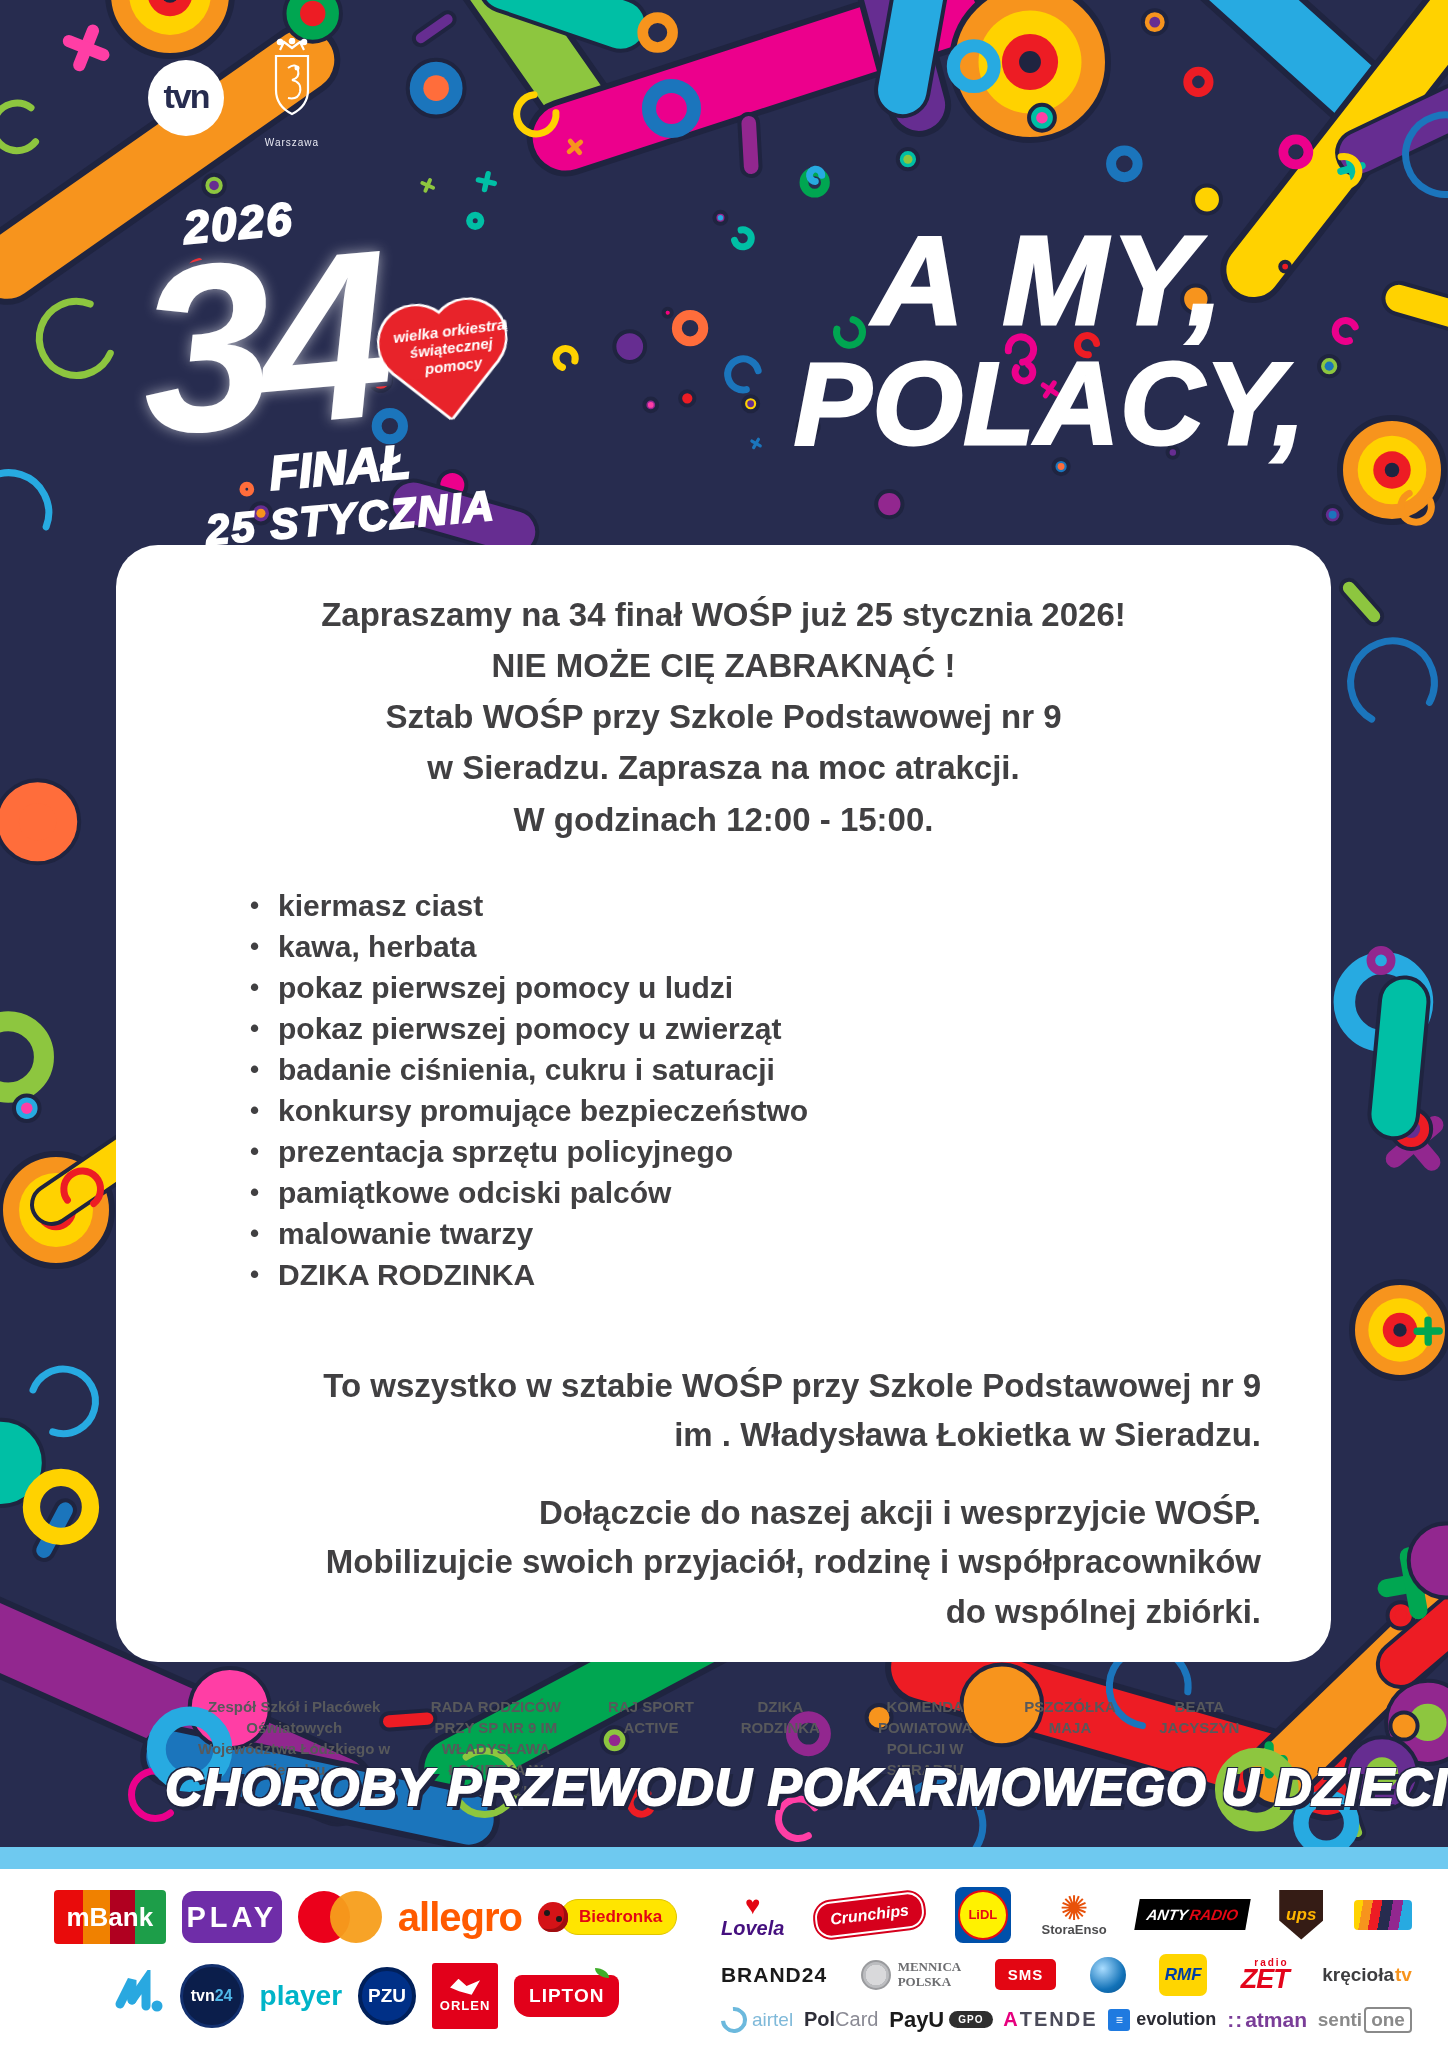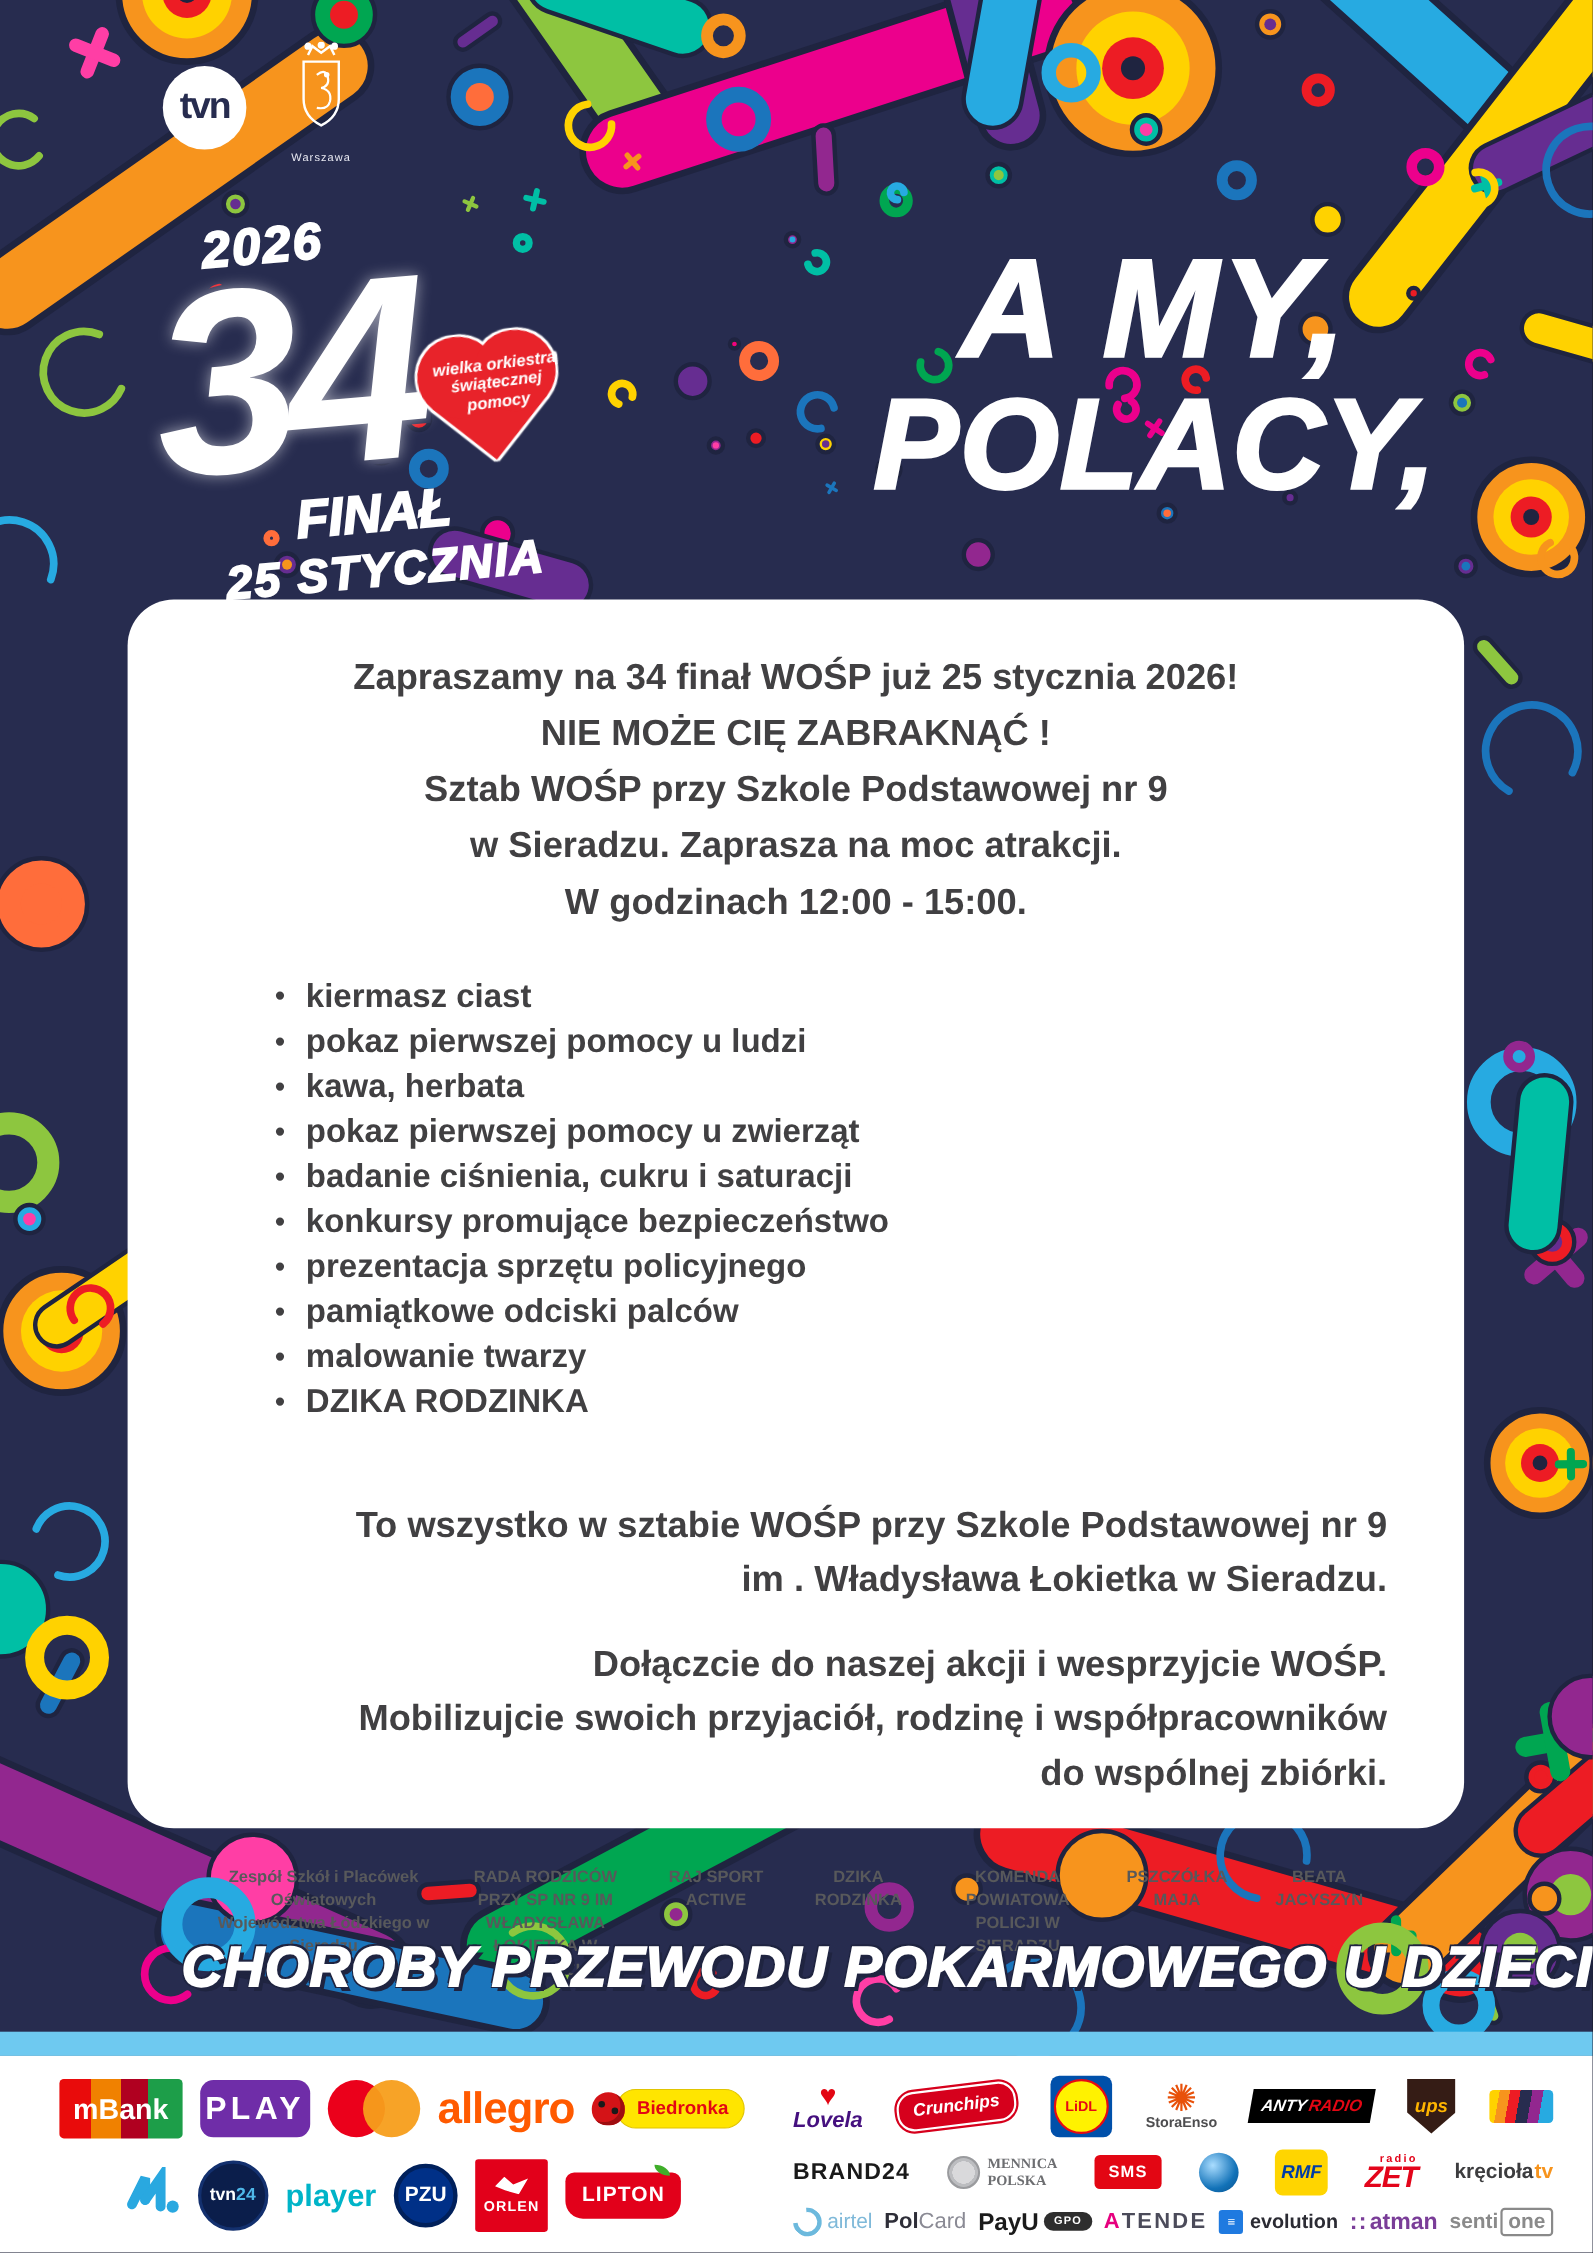--- a/index.html
+++ b/index.html
@@ -445,22 +445,22 @@
   <div class="card">
     <div class="intro">
       <div>Zapraszamy na 34 finał WOŚP już 25 stycznia 2026!</div>
       <div>NIE MOŻE CIĘ ZABRAKNĄĆ !</div>
       <div>Sztab WOŚP przy Szkole Podstawowej nr 9</div>
       <div>w Sieradzu. Zaprasza na moc atrakcji.</div>
       <div>W godzinach 12:00 - 15:00.</div>
     </div>
     <ul class="attractions">
       <li>kiermasz ciast</li>
+      <li>kawa, herbata</li>
       <li>pokaz pierwszej pomocy u ludzi</li>
-      <li>kawa, herbata</li>
       <li>pokaz pierwszej pomocy u zwierząt</li>
       <li>badanie ciśnienia, cukru i saturacji</li>
       <li>konkursy promujące bezpieczeństwo</li>
       <li>prezentacja sprzętu policyjnego</li>
       <li>pamiątkowe odciski palców</li>
       <li>malowanie twarzy</li>
       <li>DZIKA RODZINKA</li>
     </ul>
     <div class="closing closing1">
       <div>To wszystko w sztabie WOŚP przy Szkole Podstawowej nr 9</div>

